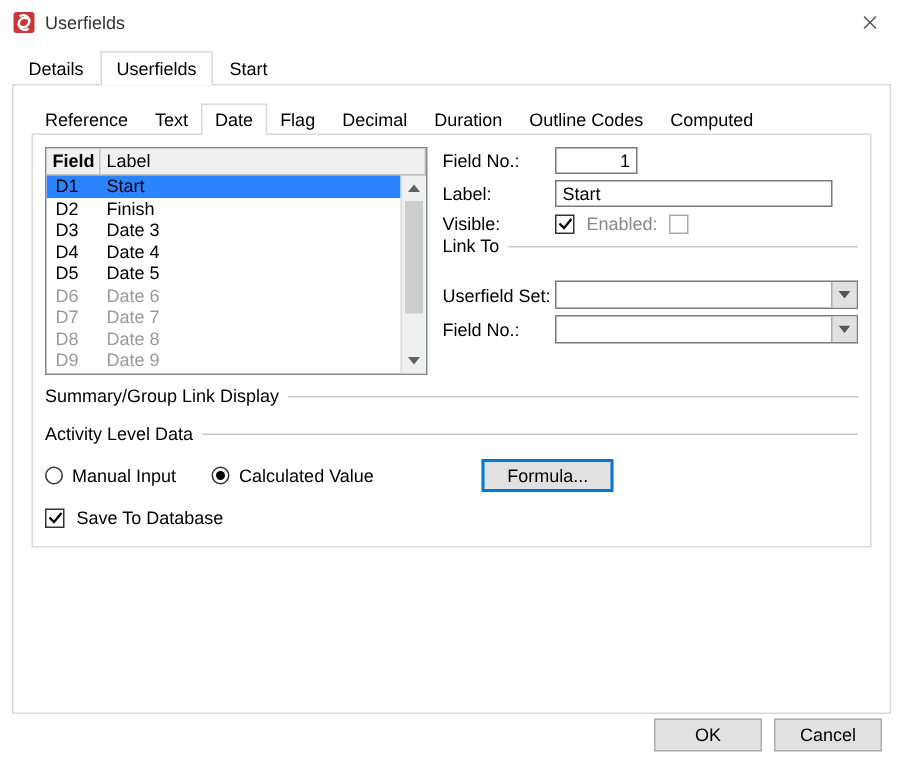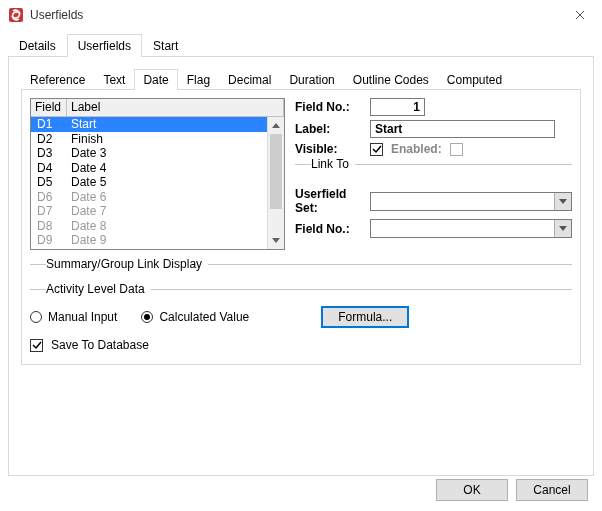--- a/index.html
+++ b/index.html
@@ -103,30 +103,30 @@
     display: flex;
     background: #f0f0f0;
     border-bottom: 1px solid #c0c0c0;
     height: 18px;
   }
   .grid-header .col {
     padding: 1px 4px;
     border-right: 1px solid #c0c0c0;
     font-size: 12px;
   }
-  .grid-header .col.field { width: 36px; }
+  .grid-header .col.field { width: 36px; font-weight: bold; }
   .grid-header .col.label { flex: 1; }
   .grid-rows { }
   .grid-row {
     display: flex;
     height: 14.5px;
     line-height: 14px;
     font-size: 12px;
   }
-  .grid-row.selected { background: #2a84ff; color: #ffffff; }
+  .grid-row.selected { background: #2a84ff; color: #000000; }
   .grid-row.disabled { color: #9a9a9a; }
   .grid-row .c1 { width: 36px; padding-left: 6px; }
   .grid-row .c2 { flex: 1; padding-left: 4px; }
   .scroll-track {
     position: absolute;
     right: 0; top: 18px; bottom: 0;
     width: 17px;
     background: #f0f0f0;
     border-left: 1px solid #dcdcdc;
   }
@@ -137,21 +137,21 @@
   }
   .scroll-thumb {
     position: absolute;
     left: 2px; right: 2px;
     top: 17px; height: 75px;
     background: #cdcdcd;
   }
 
   
   .form { flex: 1; font-size: 12px; }
-  .form-row { display: flex; align-items: center; margin-bottom: 4px; font-weight: bold; }
+  .form-row { display: flex; align-items: center; margin-bottom: 4px; }
   .form-row > label { width: 75px; }
   .txt {
     border: 1px solid #7a7a7a;
     height: 18px;
     padding: 0 4px;
     font: inherit;
     background: #fff;
   }
   .txt.fieldno { width: 55px; text-align: right; }
   .txt.labelbox { width: 185px; }
@@ -170,21 +170,21 @@
   .fs {
     border: none;
     border-top: 1px solid #c8c8c8;
     padding: 6px 0 0 0;
     margin: 8px 0 4px 0;
     position: relative;
   }
   .fs > .legend {
     position: absolute;
     top: -8px;
-    left: 16px;
+    left: 0;
     background: #fff;
     padding-right: 6px;
     font-size: 12px;
   }
   .dropdown {
     display: flex;
     width: 100%;
     height: 19px;
     border: 1px solid #7a7a7a;
   }

